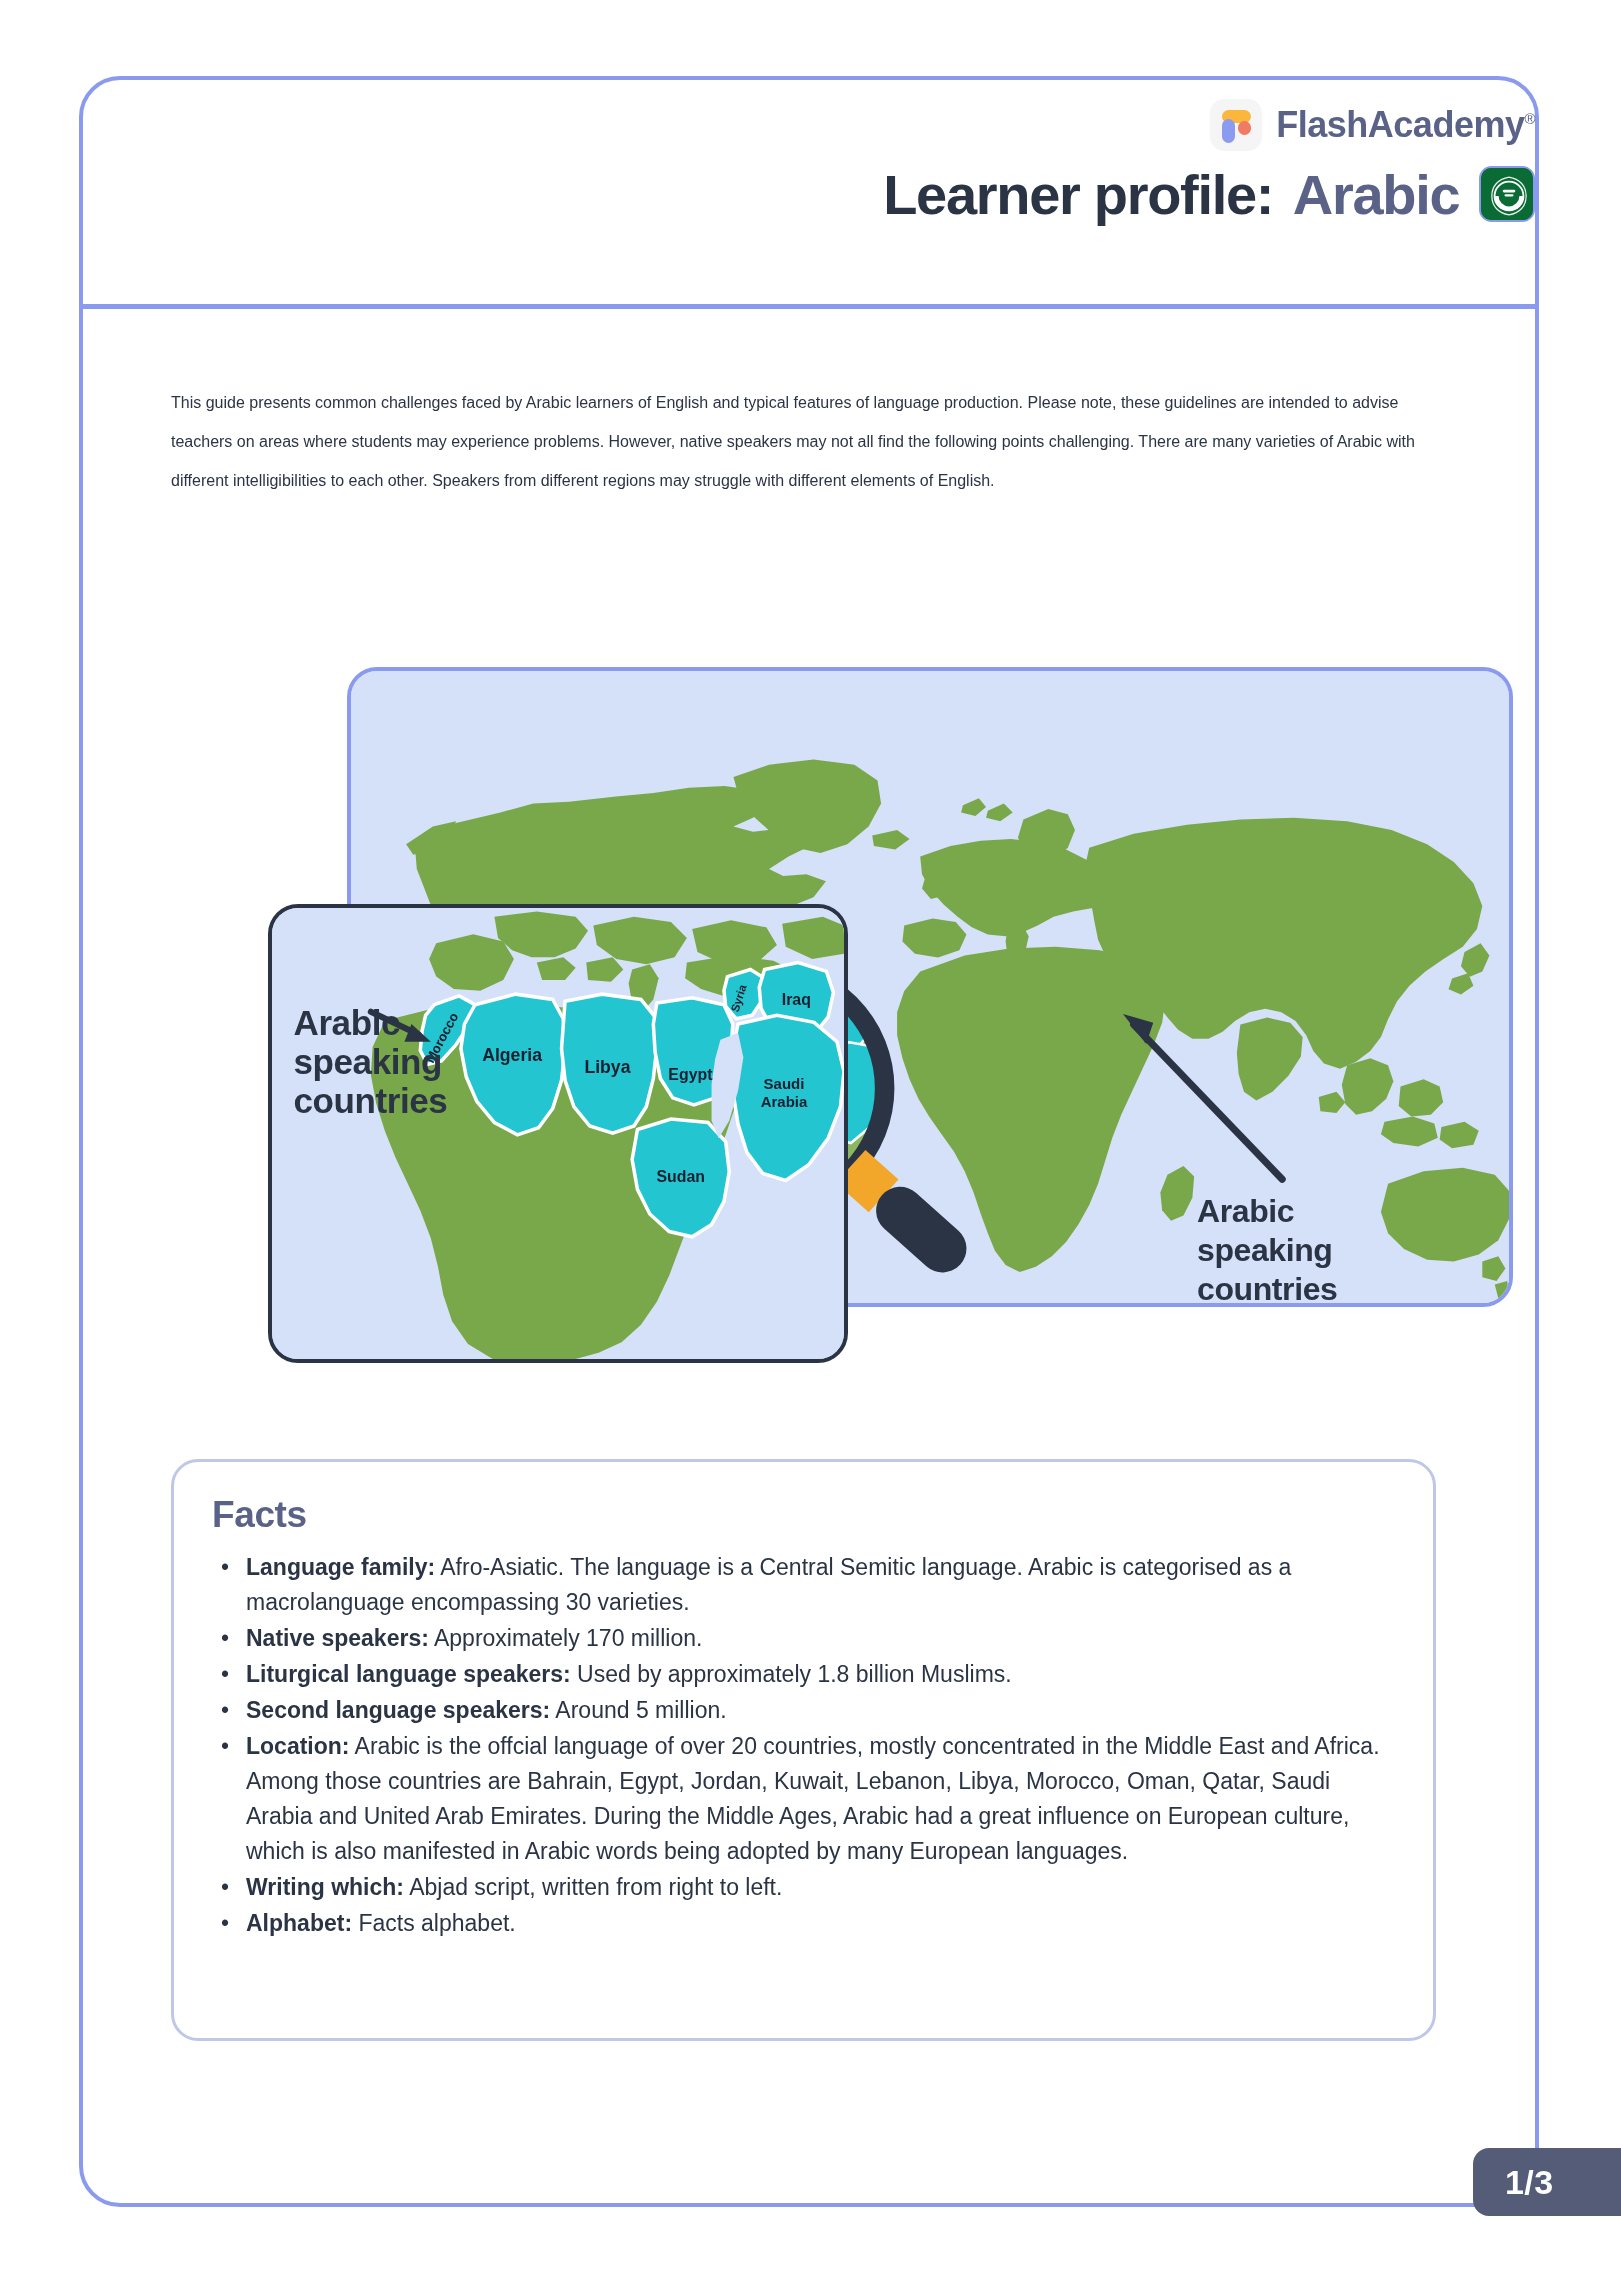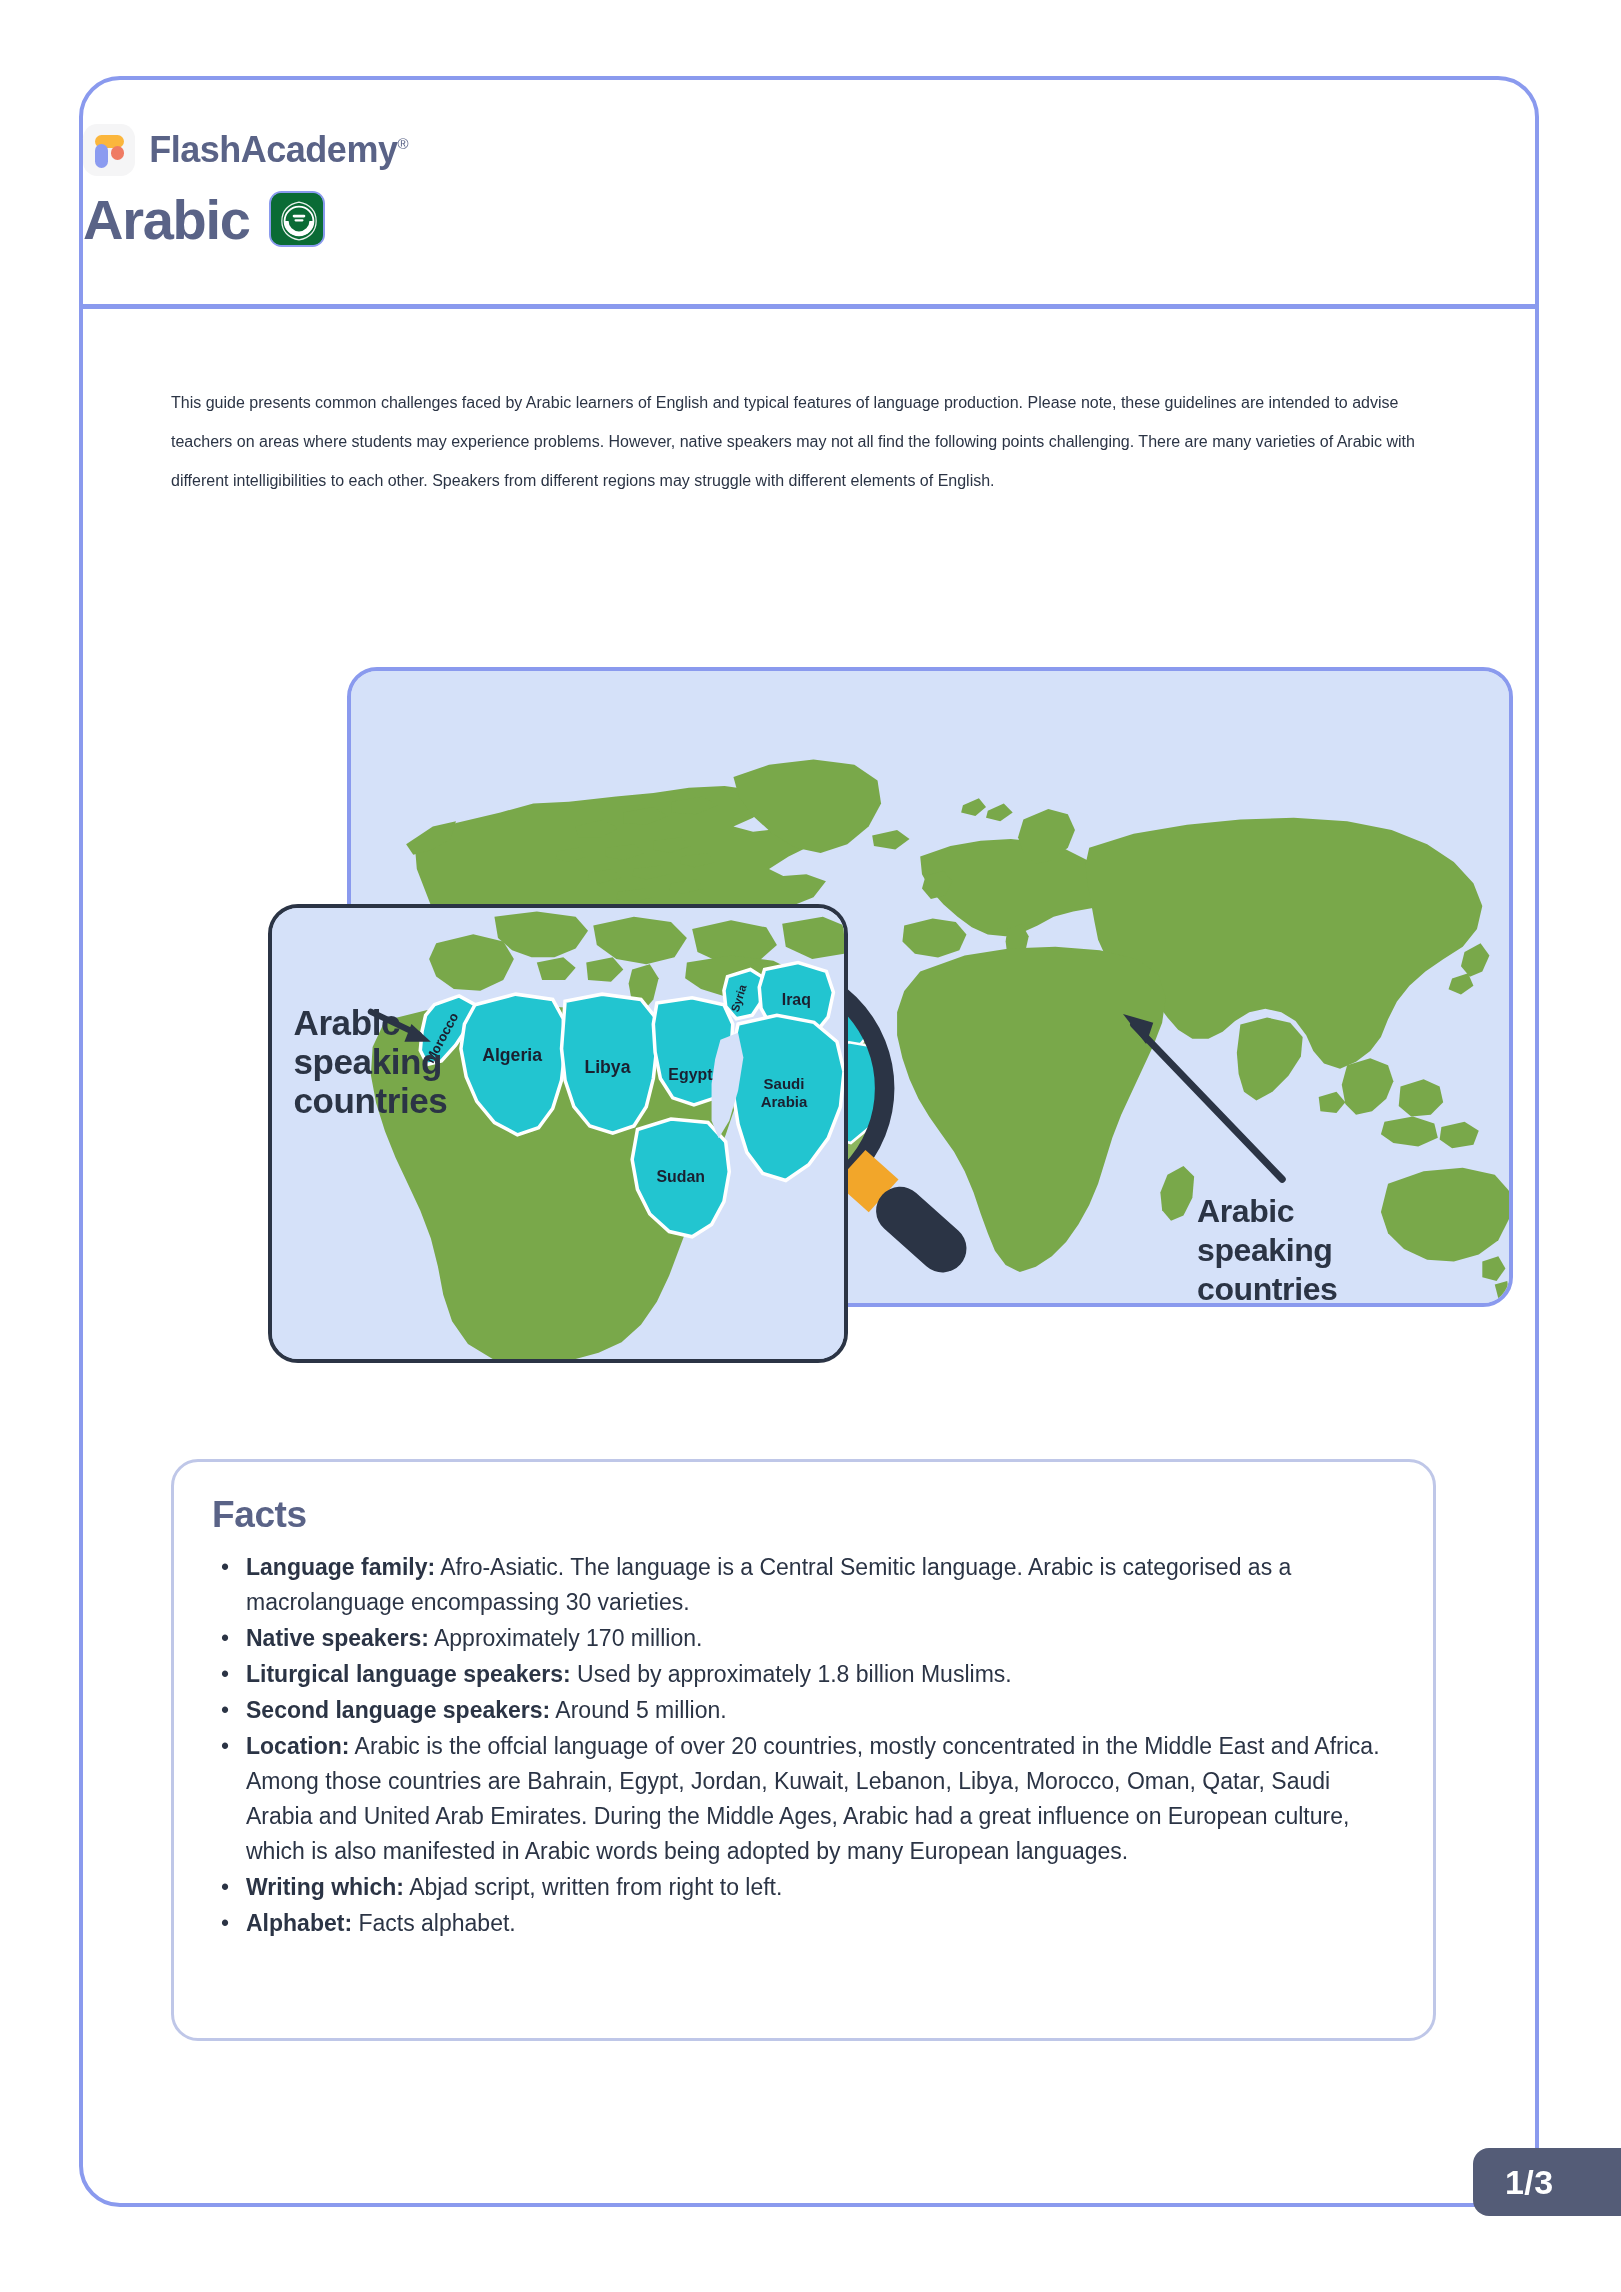--- a/index.html
+++ b/index.html
@@ -33,23 +33,23 @@
   .header {
     position: absolute;
     left: 0;
     top: 0;
     right: 0;
     height: 229px;
     border-bottom: 5.4px solid #8a9aee;
     box-sizing: border-box;
     display: flex;
     flex-direction: column;
-    align-items: flex-start;
+    align-items: flex-end;
     justify-content: flex-start;
-    padding-top: 44px;
+    padding-top: 19px;
   }
   .brand {
     display: flex;
     align-items: center;
     gap: 14.3px;
   }
   .brand-logo {
     width: 52px;
     height: 52px;
     border-radius: 14.3px;
@@ -274,20 +274,21 @@
     <div class="brand">
       <span class="brand-logo">
         <span class="bar-top"></span>
         <span class="bar-stem"></span>
         <span class="dot"></span>
       </span>
       <span class="brand-name"><span>FlashAcademy</span><span class="brand-reg">®</span></span>
     </div>
 
     <div class="title-row">
+      <span class="title-main">Learner profile:</span>
       <span class="title-lang">Arabic</span>
       <span class="flag-badge">
         <svg viewBox="0 0 62 62" width="56" height="56" aria-hidden="true">
           <rect x="0" y="0" width="62" height="62" fill="#0a6b35"></rect>
           <g fill="none" stroke="#ffffff" stroke-width="2">
             <circle cx="31" cy="31" r="16"></circle>
             <path d="M17 31a14 14 0 0 0 28 0" stroke-width="5"></path>
           </g>
           <g fill="#ffffff">
             <rect x="24" y="24" width="14" height="3" rx="1.5"></rect>

